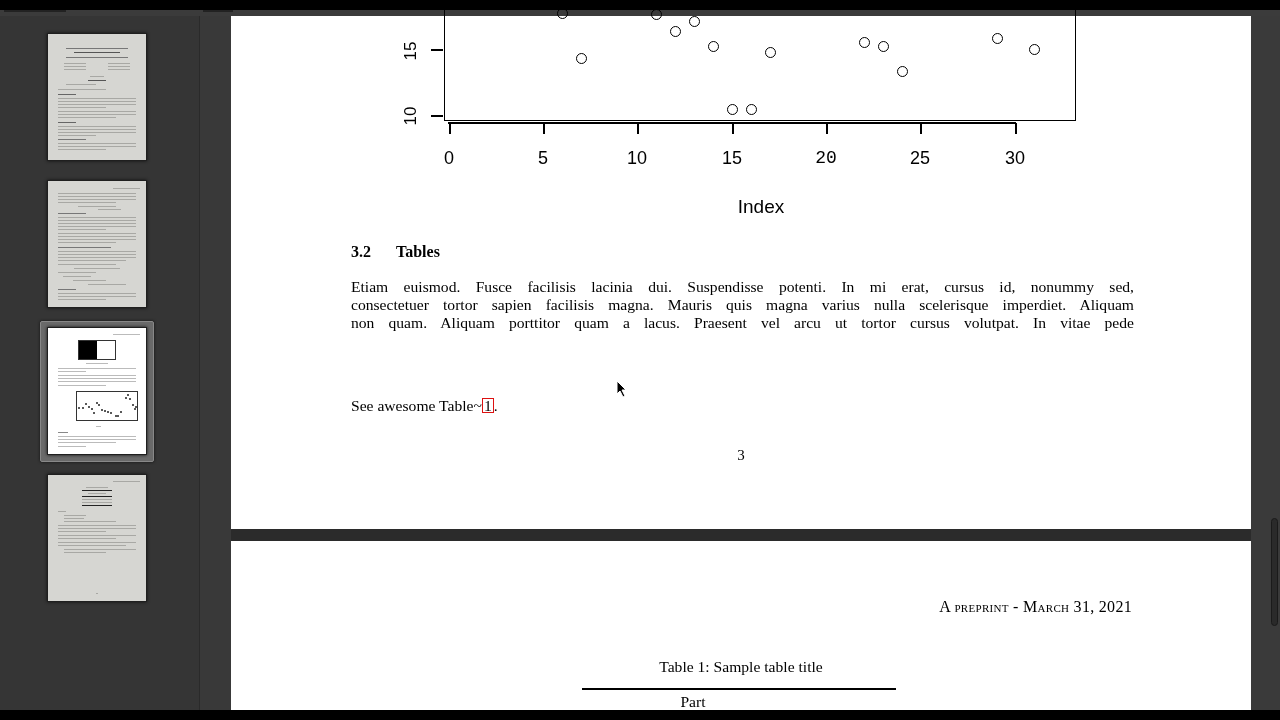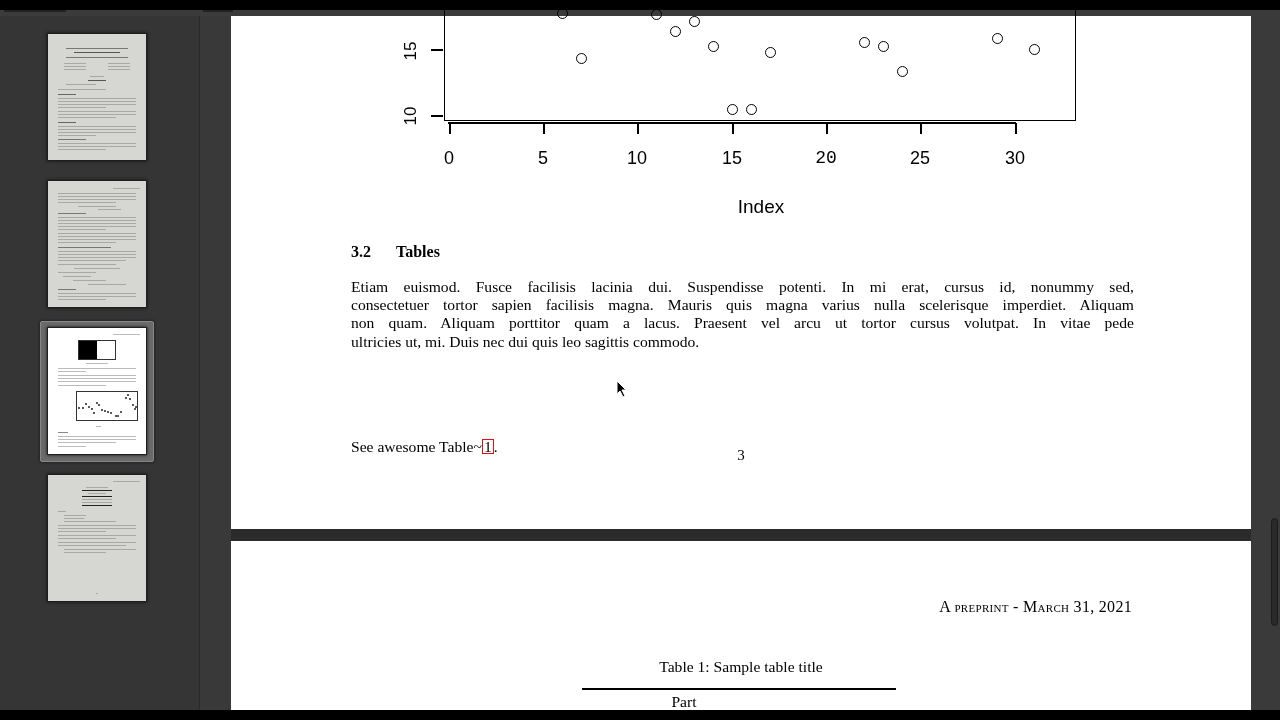--- a/index.html
+++ b/index.html
@@ -38,28 +38,28 @@
   .xtick { position: absolute; top: 107px; width: 1.5px; height: 11px; background: #000; }
   .xlab { position: absolute; top: 132px; width: 40px; margin-left: -20px; text-align: center; font-family: "Liberation Sans", sans-serif; font-size: 18px; color: #000; }
   .xtitle { position: absolute; left: 480px; top: 180px; width: 100px; text-align: center; font-family: "Liberation Sans", sans-serif; font-size: 19px; color: #000; }
   .pt { position: absolute; width: 11px; height: 11px; margin-left: -5.5px; margin-top: -5.5px; border: 1.4px solid #000; border-radius: 50%; background: transparent; }
 
   .sec-heading { position: absolute; left: 120px; top: 227px; font-size: 16px; font-weight: bold; color: #000; }
   .sec-heading .num { display: inline-block; width: 45px; }
   .para { position: absolute; left: 120px; top: 262px; width: 783px; font-size: 15.6px; line-height: 18.2px; text-align: justify; color: #000; }
   .para .line { display: block; text-align: justify; text-align-last: justify; white-space: nowrap; }
   .para .line.last { text-align-last: left; }
-  .seeref { position: absolute; left: 120px; top: 381px; font-size: 15.6px; color: #000; margin-top: 41px; }
+  .seeref { position: absolute; left: 120px; top: 381px; font-size: 15.6px; color: #000; }
   .reflink { display: inline-block; border: 1.5px solid #d11; padding: 0 1px; line-height: 13px; height: 15px; color: #000; }
   .pagenum { position: absolute; left: 500px; top: 431px; width: 20px; text-align: center; font-size: 15px; color: #000; }
 
   .runhead { position: absolute; right: 119px; top: 57px; font-size: 16px; color: #000; letter-spacing: 0.3px; font-variant: small-caps; }
   .tbl-caption { position: absolute; left: 380px; top: 117px; width: 260px; text-align: center; font-size: 15.6px; color: #000; }
   .tbl-rule { position: absolute; left: 351px; top: 147px; width: 314px; height: 1.5px; background: #000; }
-  .tbl-head { position: absolute; left: 431px; top: 152px; width: 44px; text-align: center; font-size: 15.6px; color: #000; }
+  .tbl-head { position: absolute; left: 440px; top: 152px; width: 44px; text-align: center; font-size: 15.6px; color: #000; }
 
   .cursor { position: absolute; left: 616px; top: 380px; width: 0; height: 0; }
 </style>
 </head>
 <body>
 
 <div class="topbar"></div>
 <div class="tabstrip">
   <div class="notch" style="left:4px;width:62px;"></div>
   <div class="notch" style="left:203px;width:30px;"></div>
@@ -251,21 +251,20 @@
   </div>
 
   <div class="sec-heading">
     <span class="num">3.2</span><span>Tables</span>
   </div>
 
   <div class="para">
     <span class="line">Etiam euismod.  Fusce facilisis lacinia dui.  Suspendisse potenti.  In mi erat, cursus id, nonummy sed,</span>
     <span class="line">consectetuer tortor sapien facilisis magna. Mauris quis magna varius nulla scelerisque imperdiet. Aliquam</span>
     <span class="line">non quam.  Aliquam porttitor quam a lacus.  Praesent vel arcu ut tortor cursus volutpat.  In vitae pede</span>
-    <span class="line last">ultricies ut, mi. Duis nec dui quis leo sagittis commodo.</span>
   </div>
 
   <div class="seeref">
     <span>See awesome Table~</span><span class="reflink">1</span><span>.</span>
   </div>
 
   <div class="pagenum">3</div>
 </div>
 
 <div class="page page2">

